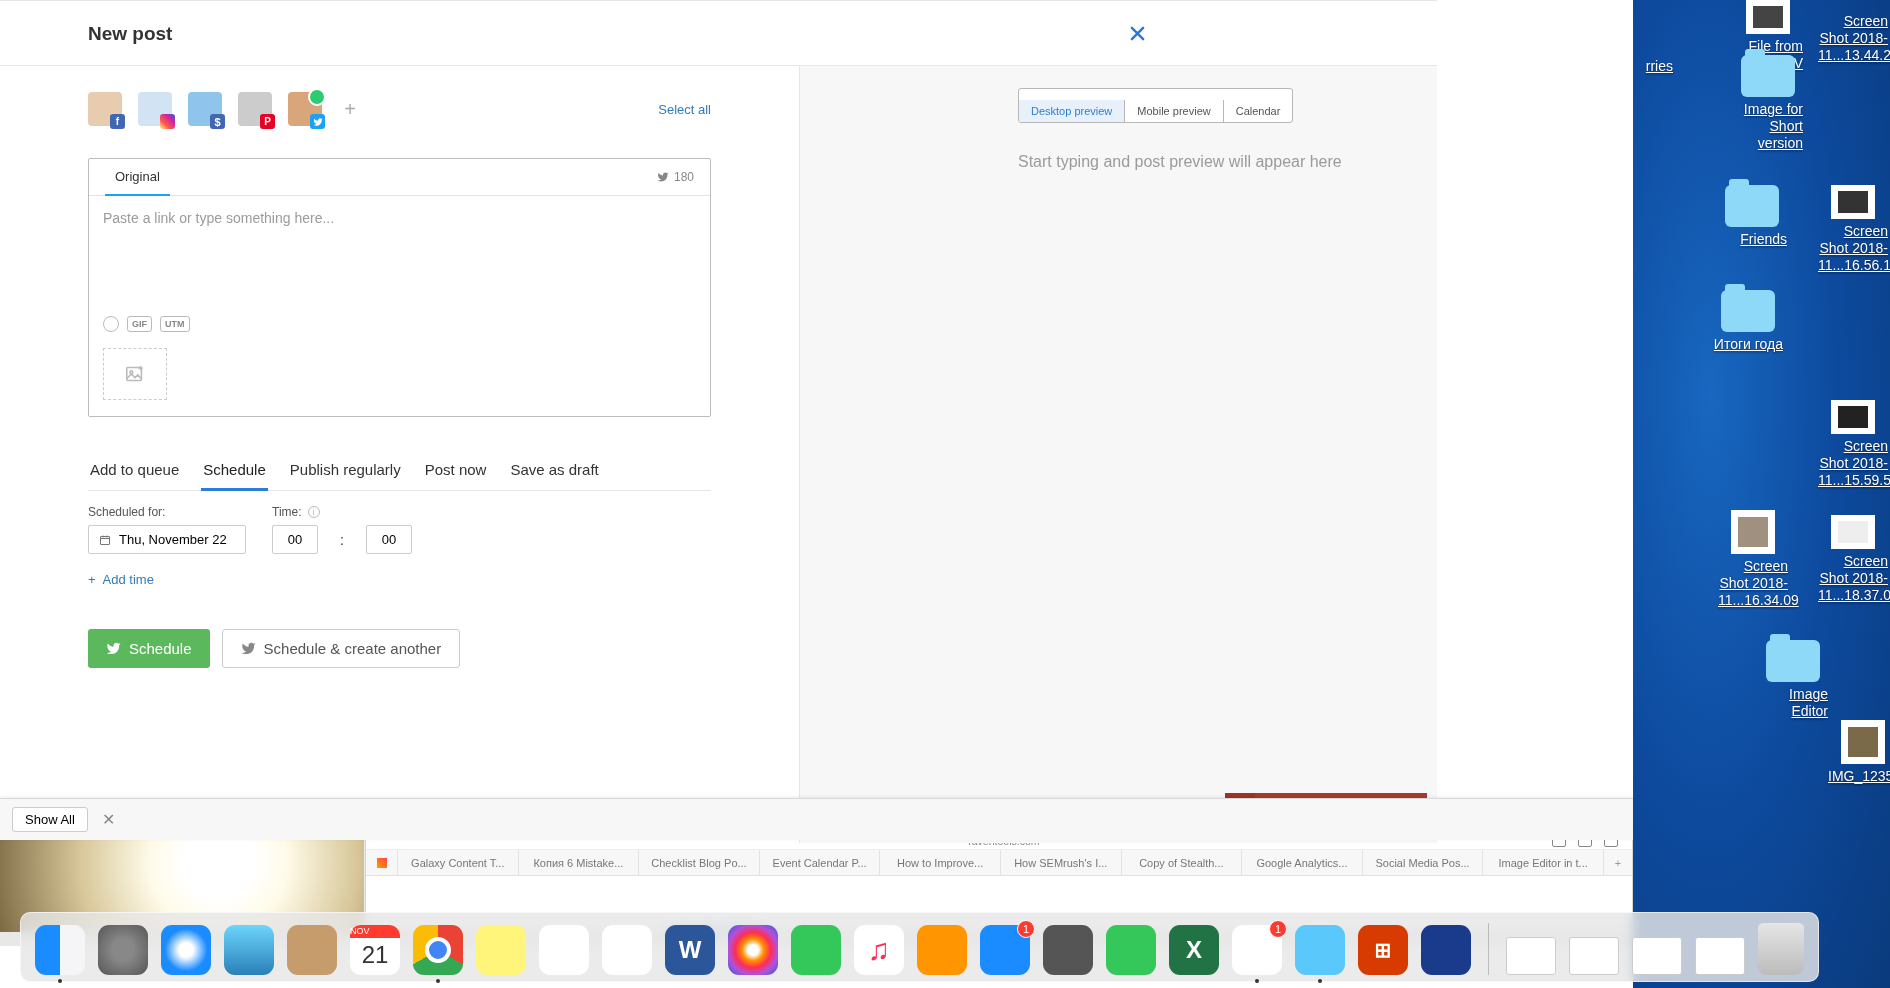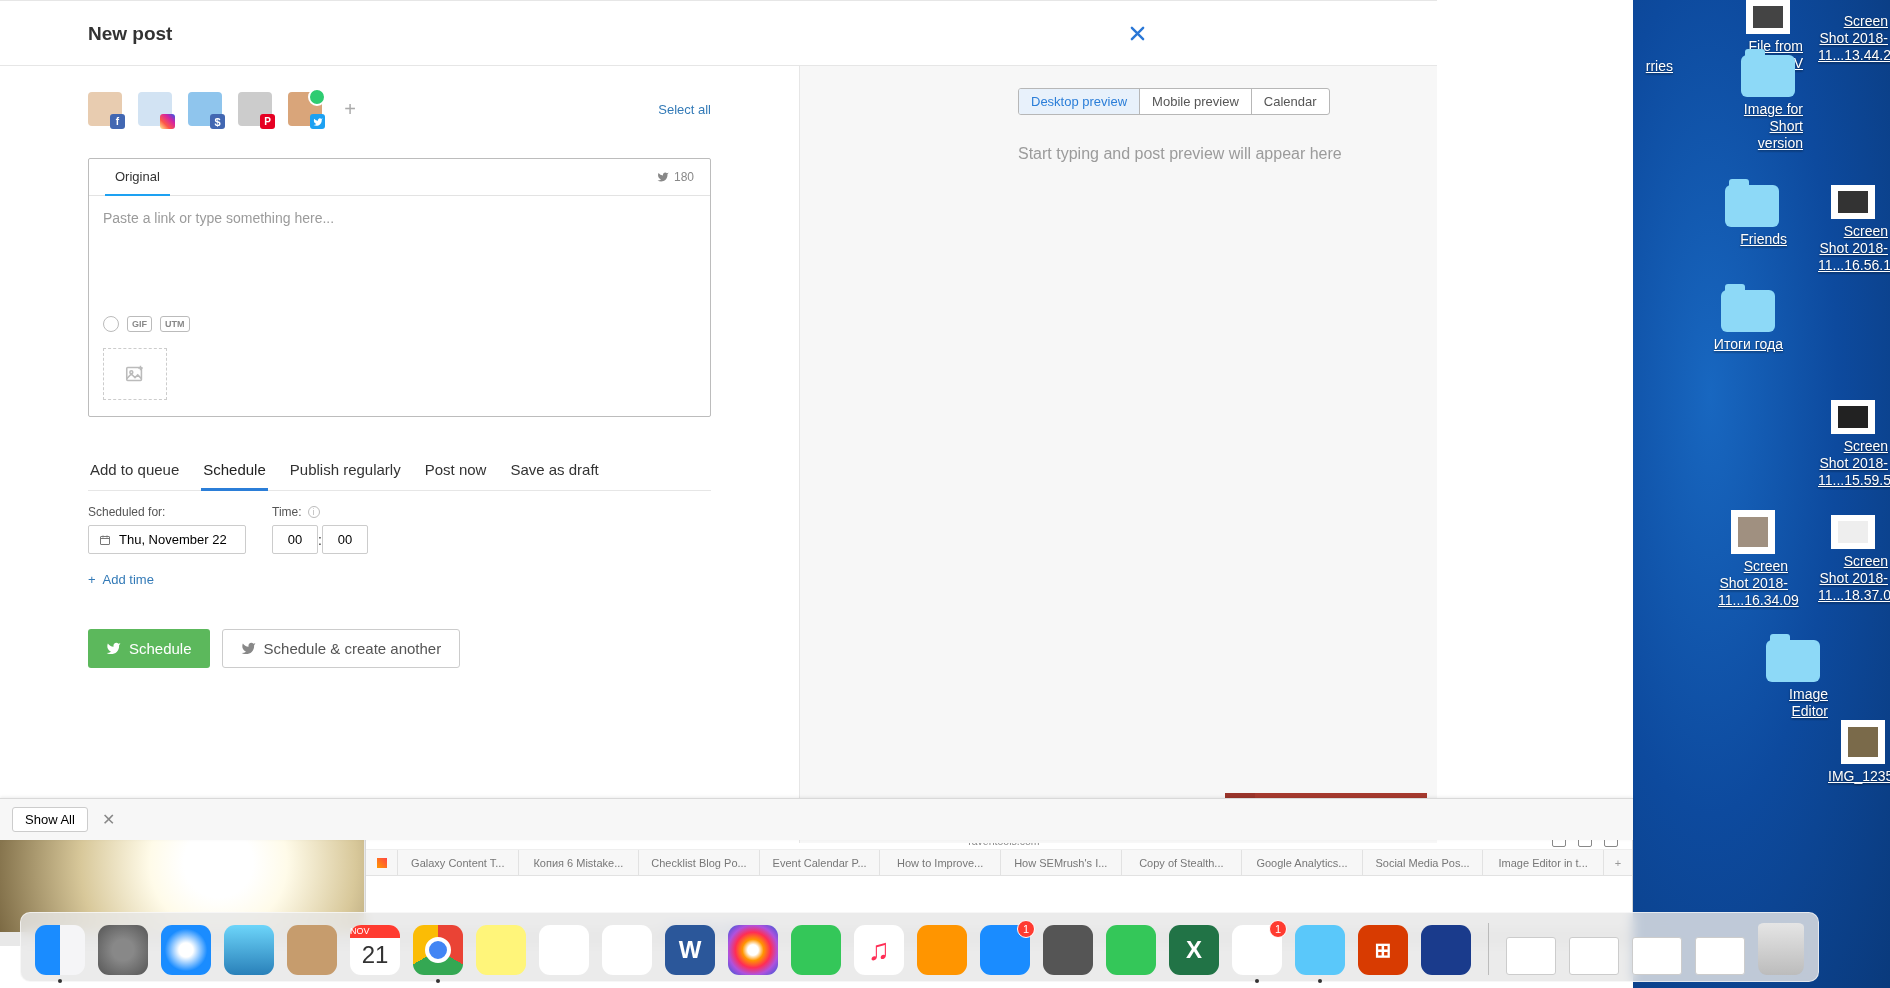--- a/index.html
+++ b/index.html
@@ -53,21 +53,21 @@
   .info-ico { width:12px; height:12px; border:1px solid #bbb; border-radius:50%; color:#bbb; font-size:9px; display:inline-flex; align-items:center; justify-content:center;}
 
   .add-time { margin-top:18px; color:#337ab7; font-size:13px; display:flex; align-items:center; gap:7px; cursor:pointer;}
 
   .action-row { margin-top: 42px; display:flex; gap:12px; }
   .btn { display:flex; align-items:center; gap:8px; padding: 10px 18px; font-size:15px; border-radius:3px; border:none; cursor:pointer; }
   .btn-primary { background:#5cb85c; color:#fff; }
   .btn-secondary { background:#fff; color:#555; border:1px solid #ccc; }
 
   .preview-tabs { display:inline-flex; border:1px solid #b7b7b7; border-radius:3px; background:#fff; overflow:hidden; margin-bottom: 30px; margin-left: 180px; }
-  .preview-tabs .pvtab { padding: 5px 12px; font-size:13px; color:#555; border-right:1px solid #b7b7b7; cursor:pointer; }
+  .preview-tabs .pvtab { padding: 5px 12px; font-size:11px; color:#555; border-right:1px solid #b7b7b7; cursor:pointer;margin-top:11px; }
   .preview-tabs .pvtab:last-child { border-right:none;}
   .preview-tabs .pvtab.active { background:#e8f1fb; color:#2b7ed8; }
   .preview-placeholder { color:#9b9b9b; font-size: 16px; margin-left: 180px; }
 
   .suggestion-widget { position:absolute; bottom:18px; right:10px; background:#a63a2f; color:#fff; display:flex; align-items:center; font-size:13px; }
   .suggestion-widget .ic { background:#9a352b; padding:6px 8px; }
   .suggestion-widget .txt { padding:6px 12px; }
   .suggestion-widget .cl { padding:6px 10px; cursor:pointer; }
 
   
@@ -322,21 +322,21 @@
                 <path d="M3 9h18M8 3v4M16 3v4"></path>
               </svg>
             <span>Thu, November 22</span>
           </div>
         </div>
         <div class="sched-col">
           <div class="lbl">
               <span>Time:</span> 
               <span class="info-ico">i</span>
             </div>
-          <div style="display:flex; align-items:center; gap:0;">
+          <div style="display:flex; align-items:center; gap:22px;">
             <input class="time-input" value="00" style="">
             <span class="time-colon">:</span>
             <input class="time-input" value="00" style="">
           </div>
         </div>
       </div>
 
       <div class="add-time">
         <span>+</span>
         <span>Add time</span>

